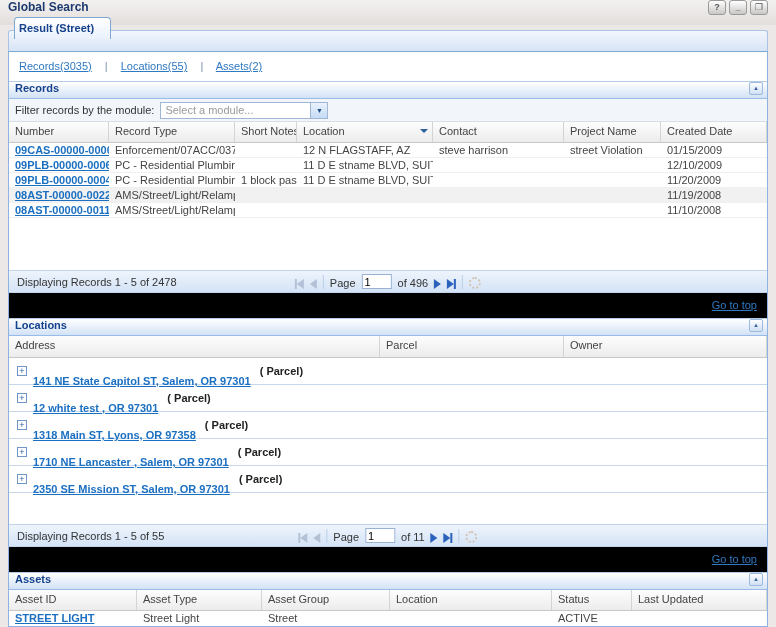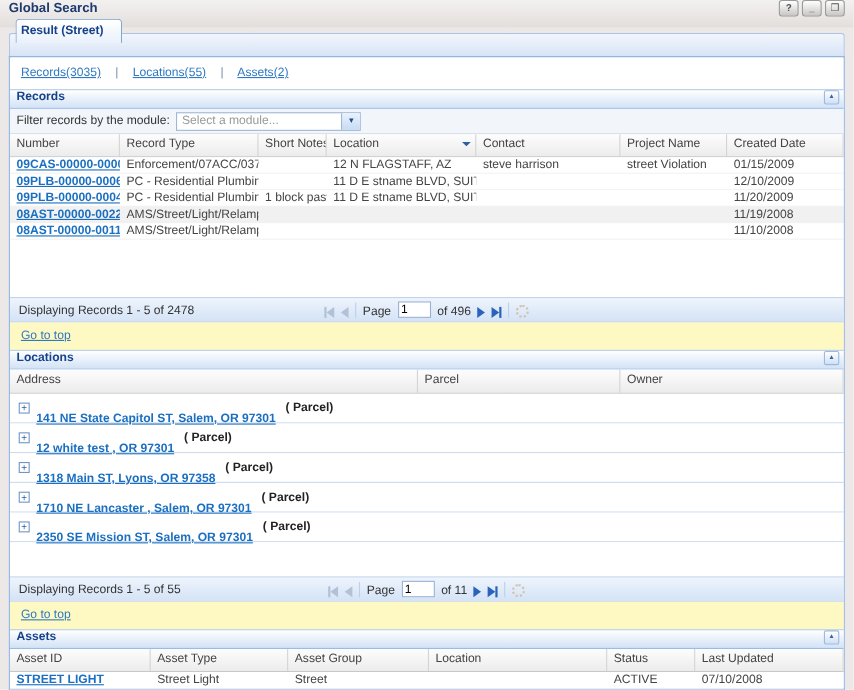--- a/index.html
+++ b/index.html
@@ -123,21 +123,21 @@
   .disabled .bar{ background:#b3c1d6; }
   .pg-sep{ width:1px; height:14px; background:#bcd0e8; }
   .page-input{
     width:30px; height:15px; border:1px solid #98b1d4; font-size:11px; padding:0 2px;
     font-family:"Liberation Sans","DejaVu Sans",sans-serif;
   }
   .refresh{
     width:12px; height:12px; border:2px dotted #d2c3b1; border-radius:50%; cursor:pointer;
   }
   
-  .gotop{ padding:6px 10px 7px 10px; background:#fef9c3; }
+  .gotop{ padding:6px 10px 7px 10px; background:#000000;text-align:right; }
   .gotop a{ color:#2e79c1; text-decoration:underline; cursor:pointer; }
   .spacer-rec{ height:52px; background:#fff; }
   .spacer-loc{ height:31px; background:#fff; }
   .loc-head .hcell{ height:21px; }
 </style>
 </head>
 <body>
 
 <div class="titlebar">
   <span class="title">Global Search</span>
@@ -348,16 +348,15 @@
     <div class="hcell ac4">Status</div>
     <div class="hcell ac5">Last Updated</div>
   </div>
 
   <div class="grid-row" style="height:17px">
     <div class="cell ac0"><a class="rec-link">STREET LIGHT</a></div>
     <div class="cell ac1">Street Light</div>
     <div class="cell ac2">Street</div>
     <div class="cell ac3"></div>
     <div class="cell ac4">ACTIVE</div>
-    <div class="cell ac5">07/10/2008</div>
   </div>
 
 </div>
 
 </body></html>

